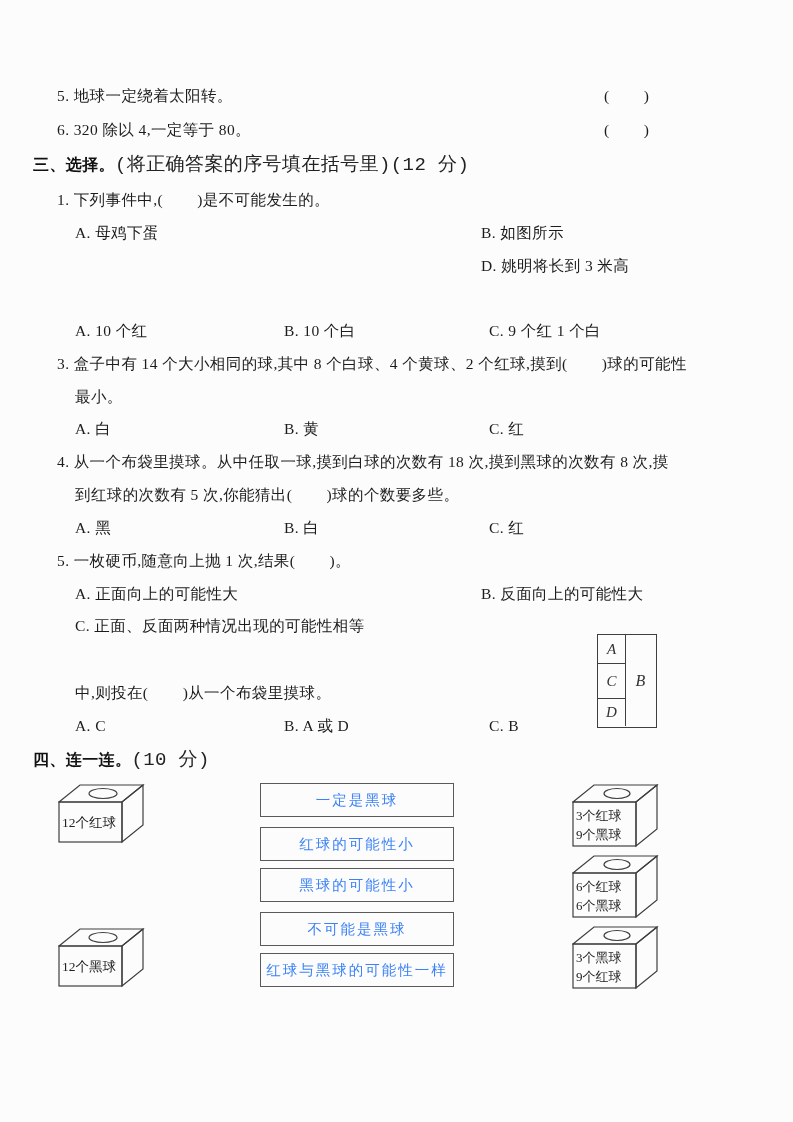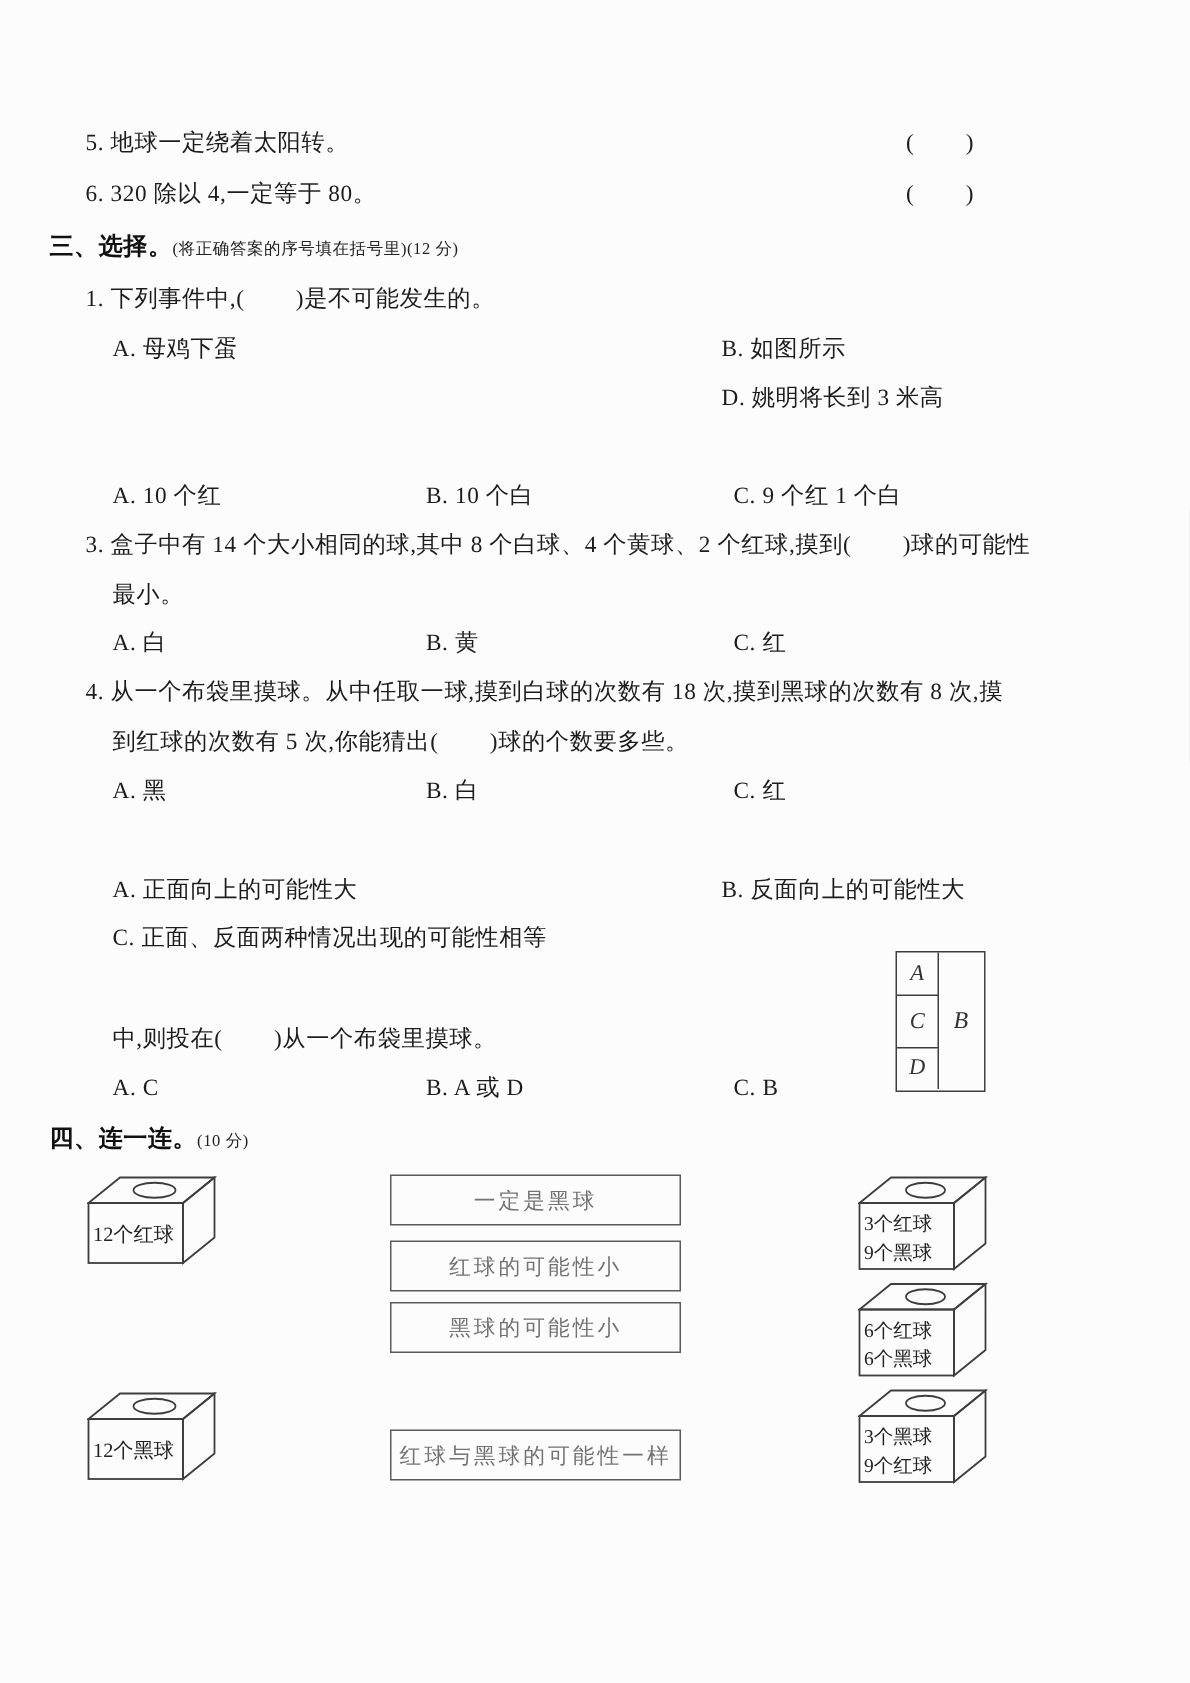--- a/index.html
+++ b/index.html
@@ -18,22 +18,23 @@
     white-space:pre;
     line-height:20px;
   }
   .heading-bold{
     font-family:Liberation Mono, monospace;
     font-weight:700;
     font-size:16px;
     color:#111;
   }
   .heading-note{
-    font-size:11px;
+    font-size:19px;
     color:#222;
+    font-family:Liberation Mono, monospace;
   }
   .bracket{white-space:pre;}
   
   .grid{
     position:absolute;left:597px;top:634px;
     width:60px;height:94px;
     border:1.5px solid #3f3f3f;
     box-sizing:border-box;
   }
   .gcell{
@@ -49,21 +50,21 @@
     position:absolute;left:28px;top:0;width:29px;height:91px;
     display:flex;align-items:center;justify-content:center;
     font-style:italic;font-size:16px;color:#333;
   }
   
   .mrect{
     position:absolute;left:260px;width:194px;height:34px;
     border:1.2px solid #5a5a5a;
     box-sizing:border-box;
     display:flex;align-items:center;justify-content:center;
-    font-size:14.5px;color:#737373;
+    font-size:14.5px;color:#3b82f6;
     background:#fcfcfc;
     letter-spacing:2px;
   }
   .boxsvg{position:absolute;}
   .boxsvg polygon,.boxsvg rect,.boxsvg ellipse{fill:none;stroke:#3e3e3e;stroke-width:1.2;}
   .boxsvg text{fill:#222;font-family:"Liberation Serif","DejaVu Serif",serif;}
 </style>
 </head>
 <body>
 
@@ -90,20 +91,21 @@
   <span class="t" style="left:75px;top:419px">A. 白</span>
   <span class="t" style="left:284px;top:419px">B. 黄</span>
   <span class="t" style="left:489px;top:419px">C. 红</span>
 
   <span class="t" style="left:57px;top:452px">4. 从一个布袋里摸球。从中任取一球,摸到白球的次数有 18 次,摸到黑球的次数有 8 次,摸</span>
   <span class="t" style="left:75px;top:485px">到红球的次数有 5 次,你能猜出(        )球的个数要多些。</span>
   <span class="t" style="left:75px;top:518px">A. 黑</span>
   <span class="t" style="left:284px;top:518px">B. 白</span>
   <span class="t" style="left:489px;top:518px">C. 红</span>
 
+  <span class="t" style="left:57px;top:551px">5. 一枚硬币,随意向上抛 1 次,结果(        )。</span>
   <span class="t" style="left:75px;top:584px">A. 正面向上的可能性大</span>
   <span class="t" style="left:481px;top:584px">B. 反面向上的可能性大</span>
   <span class="t" style="left:75px;top:616px">C. 正面、反面两种情况出现的可能性相等</span>
 
   <span class="t" style="left:75px;top:683px">中,则投在(        )从一个布袋里摸球。</span>
   <span class="t" style="left:75px;top:716px">A. C</span>
   <span class="t" style="left:284px;top:716px">B. A 或 D</span>
   <span class="t" style="left:489px;top:716px">C. B</span>
 
   <div class="grid">
@@ -127,20 +129,21 @@
     <polygon points="1,18 22,1 85,1 64,18"></polygon>
     <polygon points="64,18 85,1 85,41 64,58"></polygon>
     <rect x="1" y="18" width="63" height="40"></rect>
     <ellipse cx="45" cy="9.5" rx="14" ry="5"></ellipse>
     <text x="4" y="43" font-size="13.5">12个黑球</text>
   </svg>
 
   <div class="mrect" style="top:783px">一定是黑球</div>
   <div class="mrect" style="top:827px">红球的可能性小</div>
   <div class="mrect" style="top:868px">黑球的可能性小</div>
+  <div class="mrect" style="top:912px">不可能是黑球</div>
   <div class="mrect" style="top:953px">红球与黑球的可能性一样</div>
 
   <svg class="boxsvg" style="left:572px;top:784px" width="88" height="66" viewBox="0 0 88 66">
     <polygon points="1,18 22,1 85,1 64,18"></polygon>
     <polygon points="64,18 85,1 85,45 64,62"></polygon>
     <rect x="1" y="18" width="63" height="44"></rect>
     <ellipse cx="45" cy="9.5" rx="13" ry="5"></ellipse>
     <text x="4" y="36" font-size="13">3个红球</text>
     <text x="4" y="55" font-size="13">9个黑球</text>
   </svg>

